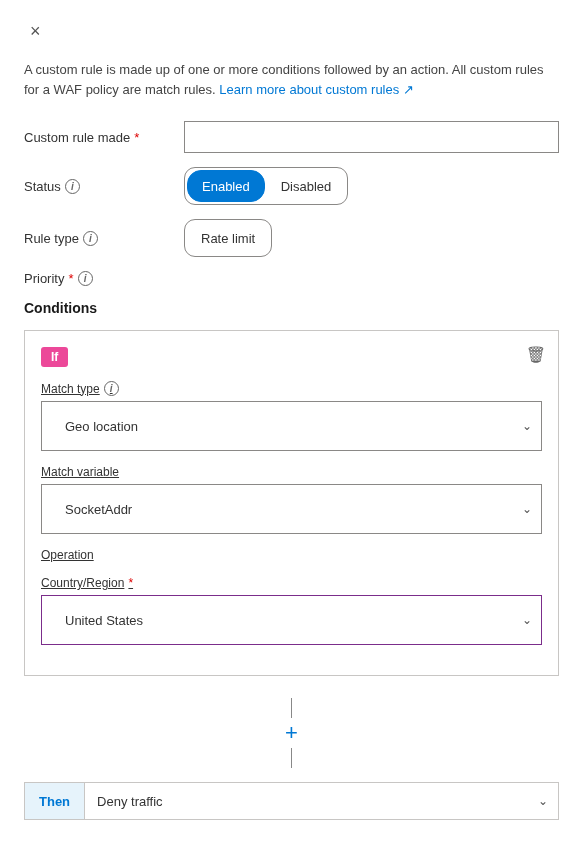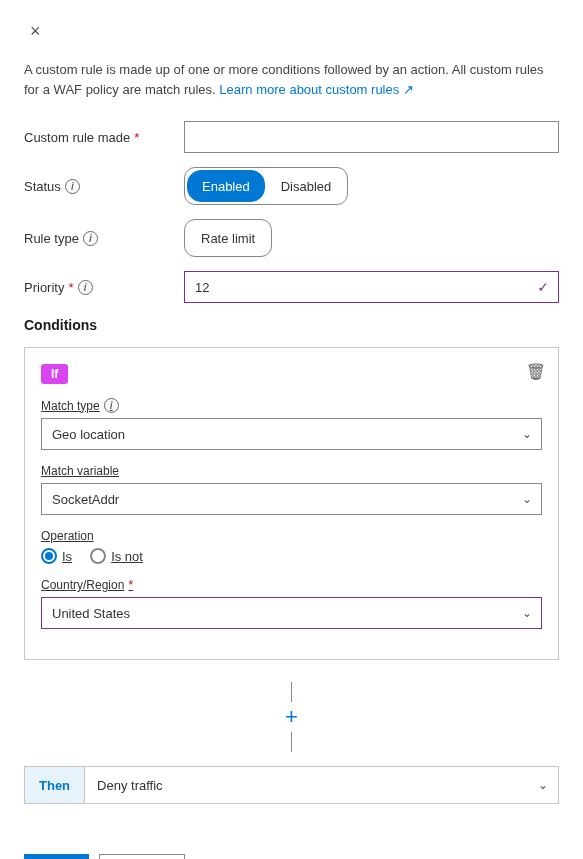--- a/index.html
+++ b/index.html
@@ -119,23 +119,23 @@
       overflow: hidden;
       padding: 2px;
       gap: 2px;
     }
     .select-wrap {
       position: relative;
       width: 100%;
     }
     .select-input {
       width: 100%;
-      height: 32px;
+      height: 50px;
       border: 1px solid #8a8886;
-      padding: 0 30px 0 10px;
+      padding: 0 30px 0 23px;
       font-size: 13px;
       appearance: none;
       background: #fff;
       cursor: pointer;
       outline: none;
       color: #333;
     }
     .select-input.purple-border {
       border-color: #7b2d8b;
     }
@@ -176,21 +176,21 @@
       margin-bottom: 14px;
     }
     .condition-box {
       border: 1px solid #c8c6c4;
       padding: 16px;
       margin-bottom: 12px;
       position: relative;
     }
     .if-badge {
       display: inline-block;
-      background: #d946ef;
+      background: #ec4899;
       color: #fff;
       font-size: 12px;
       font-weight: 600;
       padding: 3px 10px;
       border-radius: 3px;
       margin-bottom: 14px;
     }
     .delete-icon {
       position: absolute;
       right: 12px;
@@ -377,26 +377,20 @@
         <button class="toggle-btn">Rate limit</button>
       </div>
     </div>
   </div>
 
   <div class="form-row">
     <div class="form-label">
       <span>Priority</span>
       <span class="required"> *</span>
       <span class="info-icon">i</span>
-    </div>
-    <div class="form-control">
-      <div class="priority-wrap">
-        <input type="text" class="priority-input" value="12" style="">
-        <span class="priority-check">✓</span>
-      </div>
     </div>
   </div>
 
   <div class="section-title">Conditions</div>
 
   <div class="condition-box">
     <span class="if-badge">If</span>
     <span class="delete-icon">🗑</span>
 
     
@@ -424,30 +418,20 @@
           <option>SocketAddr</option>
           <option>RemoteAddr</option>
         </select>
         <span class="select-arrow">⌄</span>
       </div>
     </div>
 
     
     <div class="field-group">
       <div class="field-label">Operation</div>
-      <div class="radio-group">
-        <label class="radio-item">
-          <div class="radio-circle checked"></div>
-          <span>Is</span>
-        </label>
-        <label class="radio-item">
-          <div class="radio-circle"></div>
-          <span>Is not</span>
-        </label>
-      </div>
     </div>
 
     
     <div class="field-group">
       <div class="field-label">
         <span>Country/Region</span>
         <span class="required"> *</span>
       </div>
       <div class="select-wrap">
         <select class="select-input purple-border">

